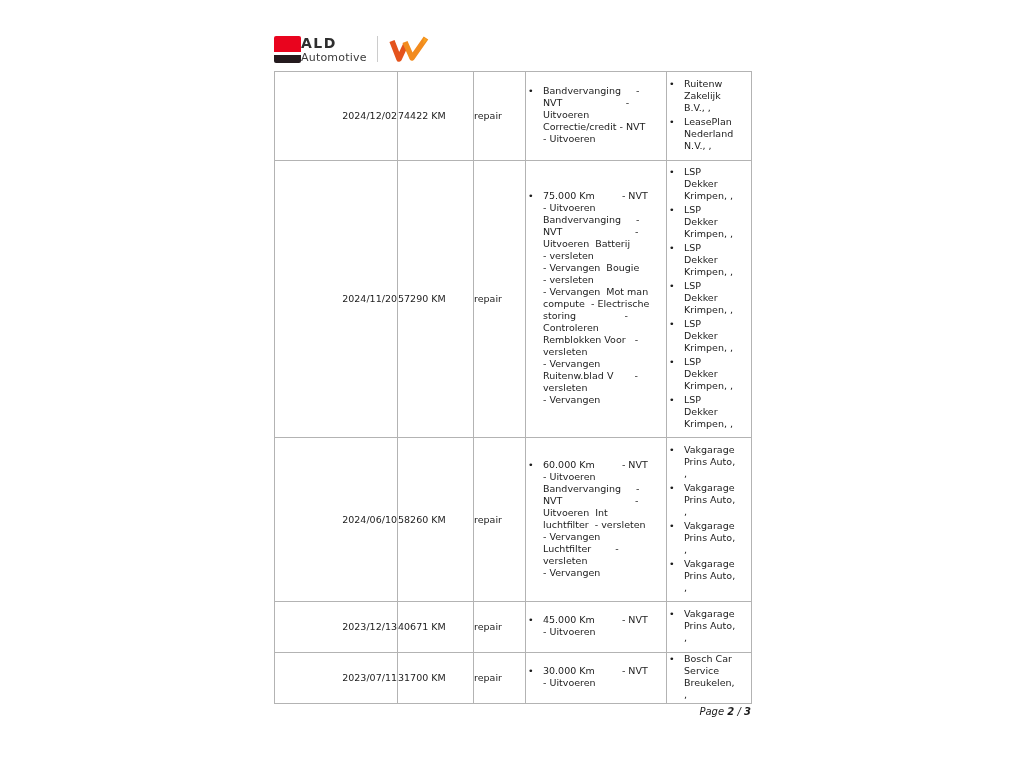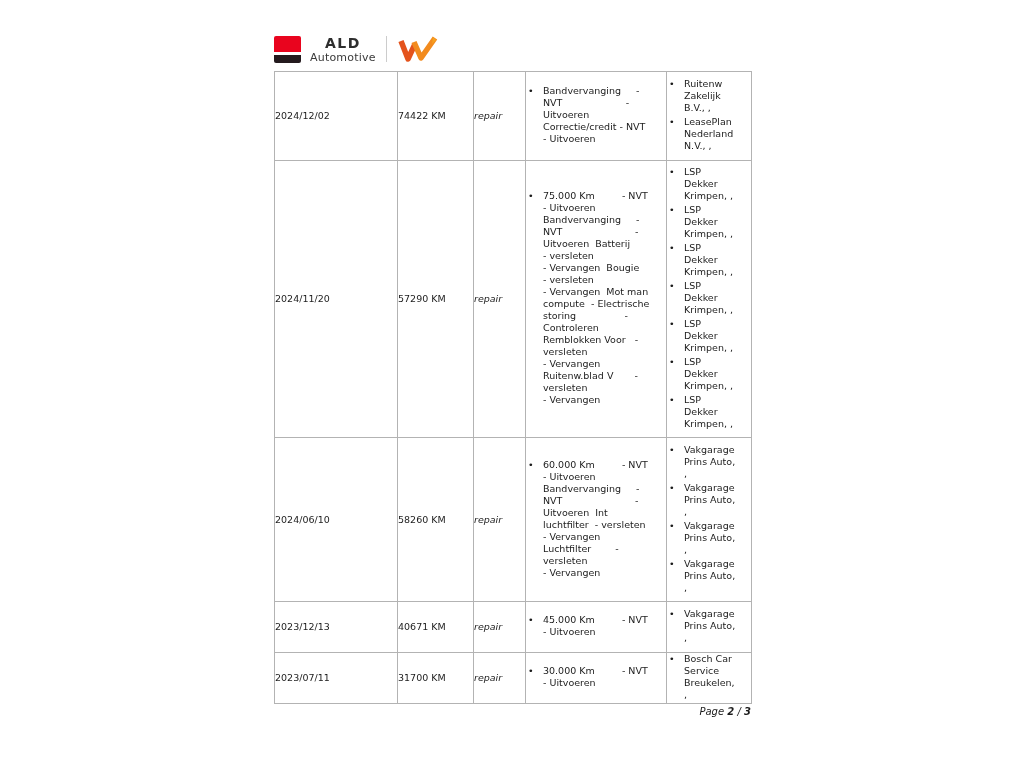--- a/index.html
+++ b/index.html
@@ -17,42 +17,42 @@
     position:absolute; left:274px; top:34px;
     display:flex; align-items:center; height:30px;
   }
   .ald-square {
     width:27px; height:27px; border-radius:2px; overflow:hidden;
     display:flex; flex-direction:column; flex:0 0 auto;
   }
   .ald-red   { flex:0 0 16px; background:#e9041e; }
   .ald-white { flex:0 0 3px;  background:#ffffff; }
   .ald-dark  { flex:1 1 auto; background:#241a1e; }
-  .ald-text { margin-left:9px; line-height:1;text-align:center; }
+  .ald-text { margin-left:0; line-height:1; }
   .ald-name { font-size:14px; font-weight:bold; letter-spacing:1.5px; color:#2e2e2e; }
   .ald-sub  { font-size:11px; color:#3a3a3a; margin-top:2px; letter-spacing:0.2px; }
   .logo-divider { width:1px; height:26px; background:#cccccc; margin:0 9px 0 10px; }
   .w-logo { display:block; }
 
   
   .report-table {
     position:absolute; left:274px; top:71px;
     width:477px;
     border-collapse:collapse; table-layout:fixed;
     font-size:9.5px; line-height:12px;
   }
   .report-table td {
     border:1px solid #b3b3b3;
     vertical-align:middle;
     padding:0;
     overflow:hidden;
   }
-  .c-date { padding-left:9px; }
+  .c-date { padding-left:9px;text-align:right; }
   .c-km   { padding-left:6px;margin-left:24px; }
-  .c-type { padding-left:5px;font-style:italic; }
+  .c-type { padding-left:5px; }
   .c-desc { padding:4px 5px 4px 6px; }
   .c-prov { vertical-align:top; padding:3px 2px 2px 5px; }
 
   tr.r1 { height:89px; }
   tr.r2 { height:277px; }
   tr.r3 { height:164px; }
   tr.r4 { height:51px; }
   tr.r5 { height:51px; }
 
   .bullet-item { display:flex; align-items:flex-start; margin:0 0 2px 0; }

